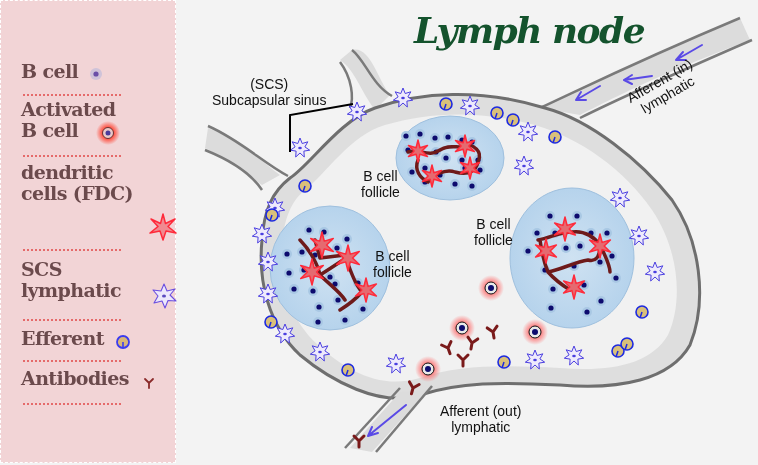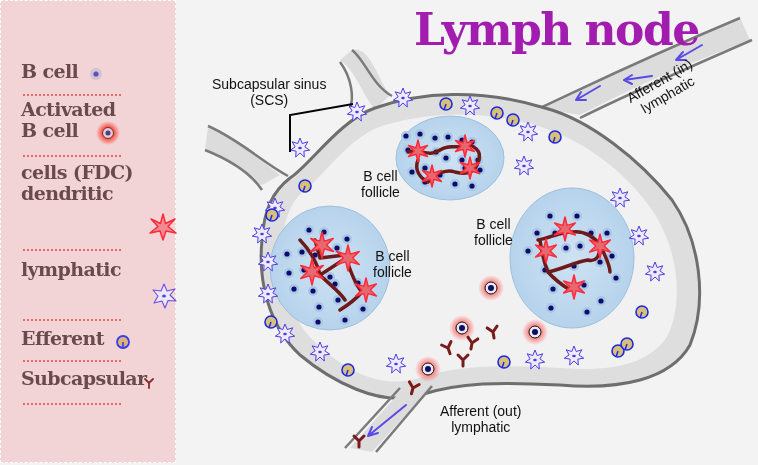--- a/index.html
+++ b/index.html
@@ -2,21 +2,21 @@
 <html><head>
 <meta charset="utf-8">
 <style>
   html,body{margin:0;padding:0;}
   body{width:758px;height:465px;overflow:hidden;background:#f3f3f3;position:relative;font-family:"Liberation Sans",sans-serif;}
   #legend{position:absolute;left:0;top:0;width:176px;height:463px;background:#f2d4d6;border:1px dashed #ffffff;box-sizing:border-box;}
   .leg-item{position:absolute;left:20px;font-family:"DejaVu Serif","Liberation Serif",serif;font-weight:bold;color:#6b4a4c;font-size:19px;line-height:21px;letter-spacing:-0.6px;}
   .leg-sep{position:absolute;left:22px;width:98px;border-top:2px dotted #e56a6a;height:0;}
   .leg-icon{position:absolute;}
   .lbl{position:absolute;font-family:"Liberation Sans",sans-serif;font-size:14px;color:#111;text-align:center;line-height:16px;white-space:nowrap;}
-  #title{position:absolute;left:414px;top:10px;font-family:"DejaVu Serif","Liberation Serif",serif;font-weight:bold;font-size:44px;color:#a21caf;letter-spacing:-1.5px;line-height:40px;}
+  #title{position:absolute;left:414px;top:10px;font-family:"DejaVu Serif","Liberation Serif",serif;font-weight:bold;font-size:36px;color:#14532d;letter-spacing:-1.5px;line-height:40px;font-style:italic;}
 </style>
 </head>
 <body>
 
 <div id="legend">
   <div class="leg-item" style="top:60px">
     <span>B cell</span>
   </div>
   <svg class="leg-icon" style="left:88px;top:66px" width="14" height="14">
     <circle cx="7" cy="7" r="6" fill="#cfc3d9"></circle>
@@ -35,48 +35,49 @@
           <stop offset="1" stop-color="#ff4a3a" stop-opacity="0"></stop>
         </radialGradient>
       </defs>
     <circle cx="12" cy="12" r="12" fill="url(#glowL)"></circle>
     <circle cx="12" cy="12" r="5.5" fill="#e9c9c9" stroke="#6a3030" stroke-width="1"></circle>
     <circle cx="12" cy="12" r="2.5" fill="#4a3a9a"></circle>
   </svg>
   <div class="leg-sep" style="top:154px"></div>
 
   <div class="leg-item" style="top:161px">
+    <div>dendritic</div>
     <div>cells (FDC)</div>
-    <div>dendritic</div>
   </div>
   <svg class="leg-icon" style="left:148px;top:212px" width="28" height="28">
     <polygon points="14,1 16.5,10.5 26,6 19,13.5 27,20 17,18 14,27 11,18 1,20 9,13.5 2,6 11.5,10.5" fill="#f08a90" stroke="#ff2a3a" stroke-width="1.5" stroke-linejoin="round"></polygon>
   </svg>
   <div class="leg-sep" style="top:248px"></div>
 
   <div class="leg-item" style="top:258px">
+    <div>SCS</div>
     <div>lymphatic</div>
   </div>
   <svg class="leg-icon" style="left:150px;top:282px" width="26" height="26">
     <polygon points="13,1 16,8 24,6 19,12 25,18 17,17.5 14,25 11,18 3,20 7,13 2,7 10,8" fill="#ece8fb" stroke="#6a4ee0" stroke-width="1.1" stroke-linejoin="round"></polygon>
     <ellipse cx="13" cy="13" rx="2" ry="1.5" fill="#5a4ac0"></ellipse>
   </svg>
   <div class="leg-sep" style="top:318px"></div>
 
   <div class="leg-item" style="top:327px">
     <span>Efferent</span>
   </div>
   <svg class="leg-icon" style="left:114px;top:333px" width="16" height="16">
     <circle cx="8" cy="8" r="6" fill="#d9b678" stroke="#3b3bf0" stroke-width="1.8"></circle>
     <line x1="8" y1="8" x2="8" y2="14" stroke="#3b3bf0" stroke-width="1.6"></line>
   </svg>
   <div class="leg-sep" style="top:359px"></div>
 
   <div class="leg-item" style="top:367px">
-    <span>Subcapsular</span>
+    <span>Antibodies</span>
   </div>
   <svg class="leg-icon" style="left:141px;top:375px" width="14" height="14">
     <path d="M3,3 L7,7 L11,3 M7,7 L7,12" stroke="#8a2a2a" stroke-width="1.8" fill="none" stroke-linecap="round"></path>
   </svg>
   <div class="leg-sep" style="top:402px"></div>
 </div>
 
 <svg id="diagram-svg" width="758" height="465" style="position:absolute;left:0;top:0">
   <defs>
     <radialGradient id="glow">
@@ -345,22 +346,22 @@
         <path d="M406,405 L368,436 M368,436 L372,427 M368,436 L378,433"></path>
       </g>
   </g>
 
   <path d="M353,104 L290,115 L290,152" stroke="#000" stroke-width="2" fill="none"></path>
 </svg>
 
 <div id="title">Lymph node</div>
 
 <div class="lbl" style="left:212px;top:76px">
+  <div>(SCS)</div>
   <div>Subcapsular sinus</div>
-  <div>(SCS)</div>
 </div>
 <div class="lbl" style="left:624px;top:92px;transform:rotate(-30deg);transform-origin:left top">
   <div>Afferent (in)</div>
   <div>lymphatic</div>
 </div>
 <div class="lbl" style="left:440px;top:403px">
   <div>Afferent (out)</div>
   <div>lymphatic</div>
 </div>
 <div class="lbl" style="left:361px;top:168px">

